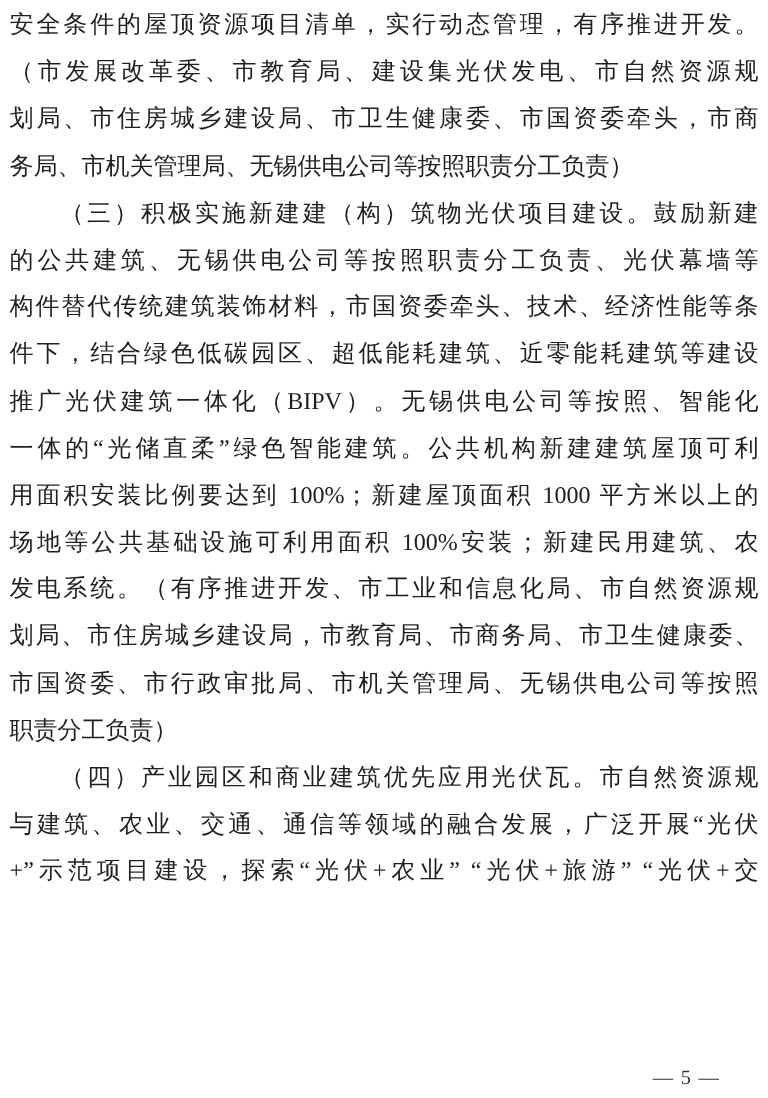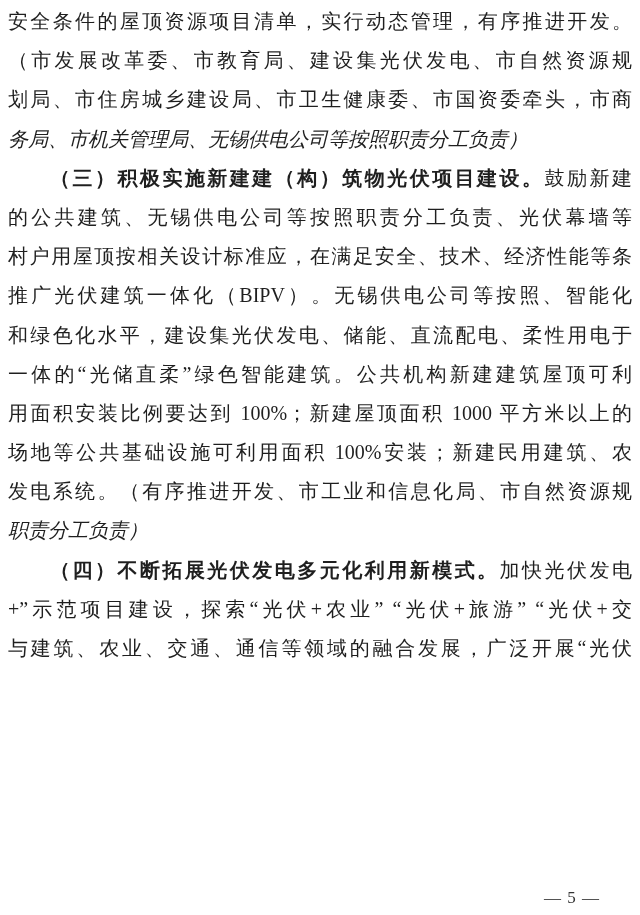--- a/index.html
+++ b/index.html
@@ -26,53 +26,54 @@
     line-height: 39.2px;
     height: 39.2px;
     text-align: justify;
     text-align-last: justify;
     text-justify: inter-character;
     white-space: normal;
   }
   .line.short {
     text-align: left;
     text-align-last: left;
-    font-style: italic;
   }
   .line.indent {
     text-indent: 42px;
   }
   .seg.bold {
-    font-weight: 700;
+    font-weight: 400;
   }
   .footer {
     position: absolute;
     right: 40px;
     bottom: 7px;
     font-size: 17px;
     letter-spacing: 1px;
     color: #333333;
   }
 </style>
 </head>
 <body>
 
 <div class="doc">
     <div class="line"><span class="seg">安全条件的屋顶资源项目清单，实行动态管理，有序推进开发。</span></div>
     <div class="line"><span class="seg">（市发展改革委、市教育局、建设集光伏发电、市自然资源规</span></div>
     <div class="line"><span class="seg">划局、市住房城乡建设局、市卫生健康委、市国资委牵头，市商</span></div>
     <div class="line short"><span class="seg">务局、市机关管理局、无锡供电公司等按照职责分工负责）</span></div>
     <div class="line indent"><span class="seg bold">（三）积极实施新建建（构）筑物光伏项目建设。</span><span class="seg">鼓励新建</span></div>
     <div class="line"><span class="seg">的公共建筑、无锡供电公司等按照职责分工负责、光伏幕墙等</span></div>
-    <div class="line"><span class="seg">村户用屋顶按相关设计标准应，在满足安全、技术、经济性能等条</span></div>
+    <div class="line"><span class="seg">构件替代传统建筑装饰材料，市国资委牵头、技术、经济性能等条</span></div>
+    <div class="line"><span class="seg">件下，结合绿色低碳园区、超低能耗建筑、近零能耗建筑等建设</span></div>
     <div class="line"><span class="seg">推广光伏建筑一体化（BIPV）。无锡供电公司等按照、智能化</span></div>
-    <div class="line"><span class="seg">和绿色化水平，建设集光伏发电、储能、直流配电、柔性用电于</span></div>
     <div class="line"><span class="seg">一体的“光储直柔”绿色智能建筑。公共机构新建建筑屋顶可利</span></div>
     <div class="line"><span class="seg">用面积安装比例要达到 100%；新建屋顶面积 1000 平方米以上的</span></div>
     <div class="line"><span class="seg">场地等公共基础设施可利用面积 100%安装；新建民用建筑、农</span></div>
     <div class="line"><span class="seg">发电系统。（有序推进开发、市工业和信息化局、市自然资源规</span></div>
+    <div class="line"><span class="seg">划局、市住房城乡建设局，市教育局、市商务局、市卫生健康委、</span></div>
+    <div class="line"><span class="seg">市国资委、市行政审批局、市机关管理局、无锡供电公司等按照</span></div>
     <div class="line short"><span class="seg">职责分工负责）</span></div>
-    <div class="line indent"><span class="seg bold">（四）不断拓展光伏发电多元化利用新模式。</span><span class="seg">加快光伏发电</span></div>
+    <div class="line indent"><span class="seg bold">（四）产业园区和商业建筑优先应用光伏瓦。</span><span class="seg">市自然资源规</span></div>
+    <div class="line"><span class="seg">与建筑、农业、交通、通信等领域的融合发展，广泛开展“光伏</span></div>
     <div class="line"><span class="seg">+”示范项目建设，探索“光伏+农业” “光伏+旅游” “光伏+交</span></div>
-    <div class="line"><span class="seg">与建筑、农业、交通、通信等领域的融合发展，广泛开展“光伏</span></div>
   </div>
 
 <div class="footer">— 5 —</div>
 
 </body></html>

